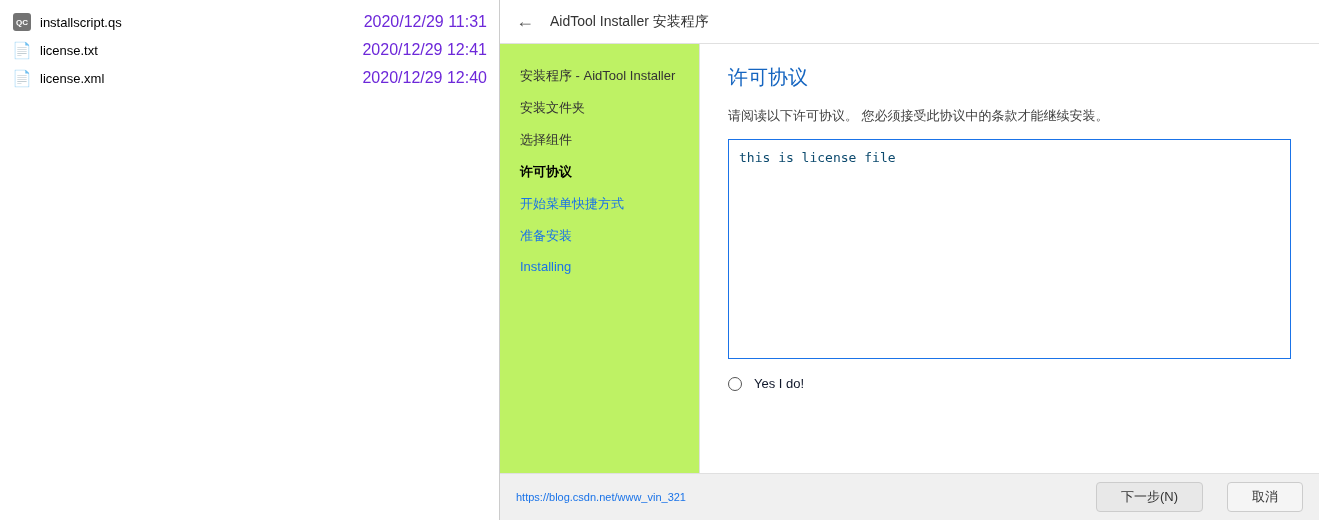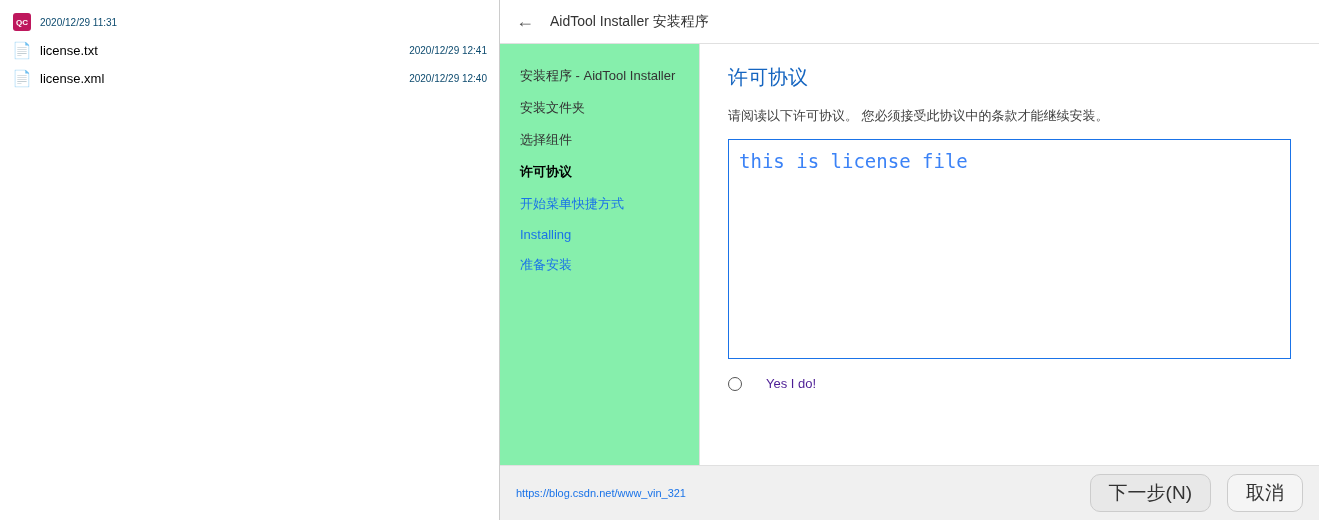--- a/index.html
+++ b/index.html
@@ -52,22 +52,22 @@
       font-size: 9px;
       font-weight: bold;
     }
 
     .file-name {
       flex: 1;
       color: #000;
     }
 
     .file-date {
-      color: #0c4a6e;
-      font-size: 10px;
+      color: #6d28d9;
+      font-size: 16px;
       text-align: right;
     }
 
     
     .right-panel {
       flex: 1;
       background: #ffffff;
       display: flex;
       flex-direction: column;
     }
@@ -99,21 +99,21 @@
     
     .installer-body {
       display: flex;
       flex: 1;
       overflow: hidden;
     }
 
     
     .installer-nav {
       width: 200px;
-      background: #86efac;
+      background: #bef264;
       border-right: 1px solid #e0e0e0;
       padding: 16px 0;
     }
 
     .nav-item {
       padding: 7px 20px;
       font-size: 13px;
       color: #999;
       cursor: pointer;
     }
@@ -152,41 +152,41 @@
       margin-bottom: 14px;
     }
 
     .license-box {
       width: 100%;
       height: 220px;
       border: 1px solid #1a73e8;
       border-radius: 0;
       padding: 10px;
       font-family: monospace;
-      font-size: 19px;
-      color: #3b82f6;
+      font-size: 13px;
+      color: #0c4a6e;
       resize: none;
       background: #fff;
       margin-bottom: 14px;
       overflow-y: auto;
     }
 
     .radio-group {
       display: flex;
       flex-direction: column;
       gap: 6px;
       margin-bottom: 8px;
     }
 
     .radio-item {
       display: flex;
       align-items: flex-end;
-      gap: 24px;
-      font-size: 13px;
-      color: #4c1d95;
+      gap: 12px;
+      font-size: 13px;
+      color: #0f172a;
       cursor: pointer;
     }
 
     .radio-circle {
       width: 14px;
       height: 14px;
       border-radius: 50%;
       border: 1.5px solid #555;
       display: flex;
       align-items: center;
@@ -208,55 +208,56 @@
     }
 
     
     .installer-footer {
       display: flex;
       justify-content: flex-end;
       align-items: center;
       padding: 8px 16px;
       border-top: 1px solid #e0e0e0;
       background: #f0f0f0;
-      gap: 16px;
+      gap: 24px;
       min-height: 44px;
     }
 
     .footer-url {
       font-size: 11px;
       color: #1a73e8;
       margin-right: auto;
     }
 
     .btn {
-      padding: 5px 18px;
-      font-size: 19px;
+      padding: 5px 24px;
+      font-size: 13px;
       border: 1px solid #ccc;
       background: #f5f5f5;
       cursor: pointer;
-      border-radius: 10px;
+      border-radius: 4px;
       color: #333;
       font-family: "Microsoft YaHei", sans-serif;
     }
 
     .btn.primary {
       background: #e8e8e8;
       color: #333;
     }
   </style>
 </head>
 <body>
 
 <div class="left-panel">
 
 <div class="file-item">
     <div class="file-icon">
-        <div class="icon-qs" style="background: #be185d; font-size: 8px;">QC</div>
+        <div class="icon-qs" style="background: #737373; font-size: 8px;">QC</div>
       </div>
+    <span class="file-name">installscript.qs</span>
     <span class="file-date">2020/12/29 11:31</span>
   </div>
     <div class="file-item">
     <div class="file-icon" style="font-size:16px;">📄</div>
     <span class="file-name">license.txt</span>
     <span class="file-date">2020/12/29 12:41</span>
   </div>
     <div class="file-item">
     <div class="file-icon" style="font-size:16px;">📄</div>
     <span class="file-name">license.xml</span>
@@ -273,22 +274,22 @@
 
   <div class="installer-body">
 
     <div class="installer-nav">
 
     <div class="nav-item black">安装程序 - AidTool Installer</div>
         <div class="nav-item black">安装文件夹</div>
         <div class="nav-item black">选择组件</div>
         <div class="nav-item active">许可协议</div>
         <div class="nav-item blue">开始菜单快捷方式</div>
+        <div class="nav-item blue">准备安装</div>
         <div class="nav-item blue">Installing</div>
-        <div class="nav-item blue">准备安装</div>
       </div>
 
     <div class="installer-content">
       <h2 class="content-title">许可协议</h2>
       <p class="content-desc">请阅读以下许可协议。 您必须接受此协议中的条款才能继续安装。</p>
       <textarea class="license-box" readonly="" style="">this is license file</textarea>
       <div class="radio-group">
 
       <label class="radio-item">
             <div class="radio-circle"></div>

